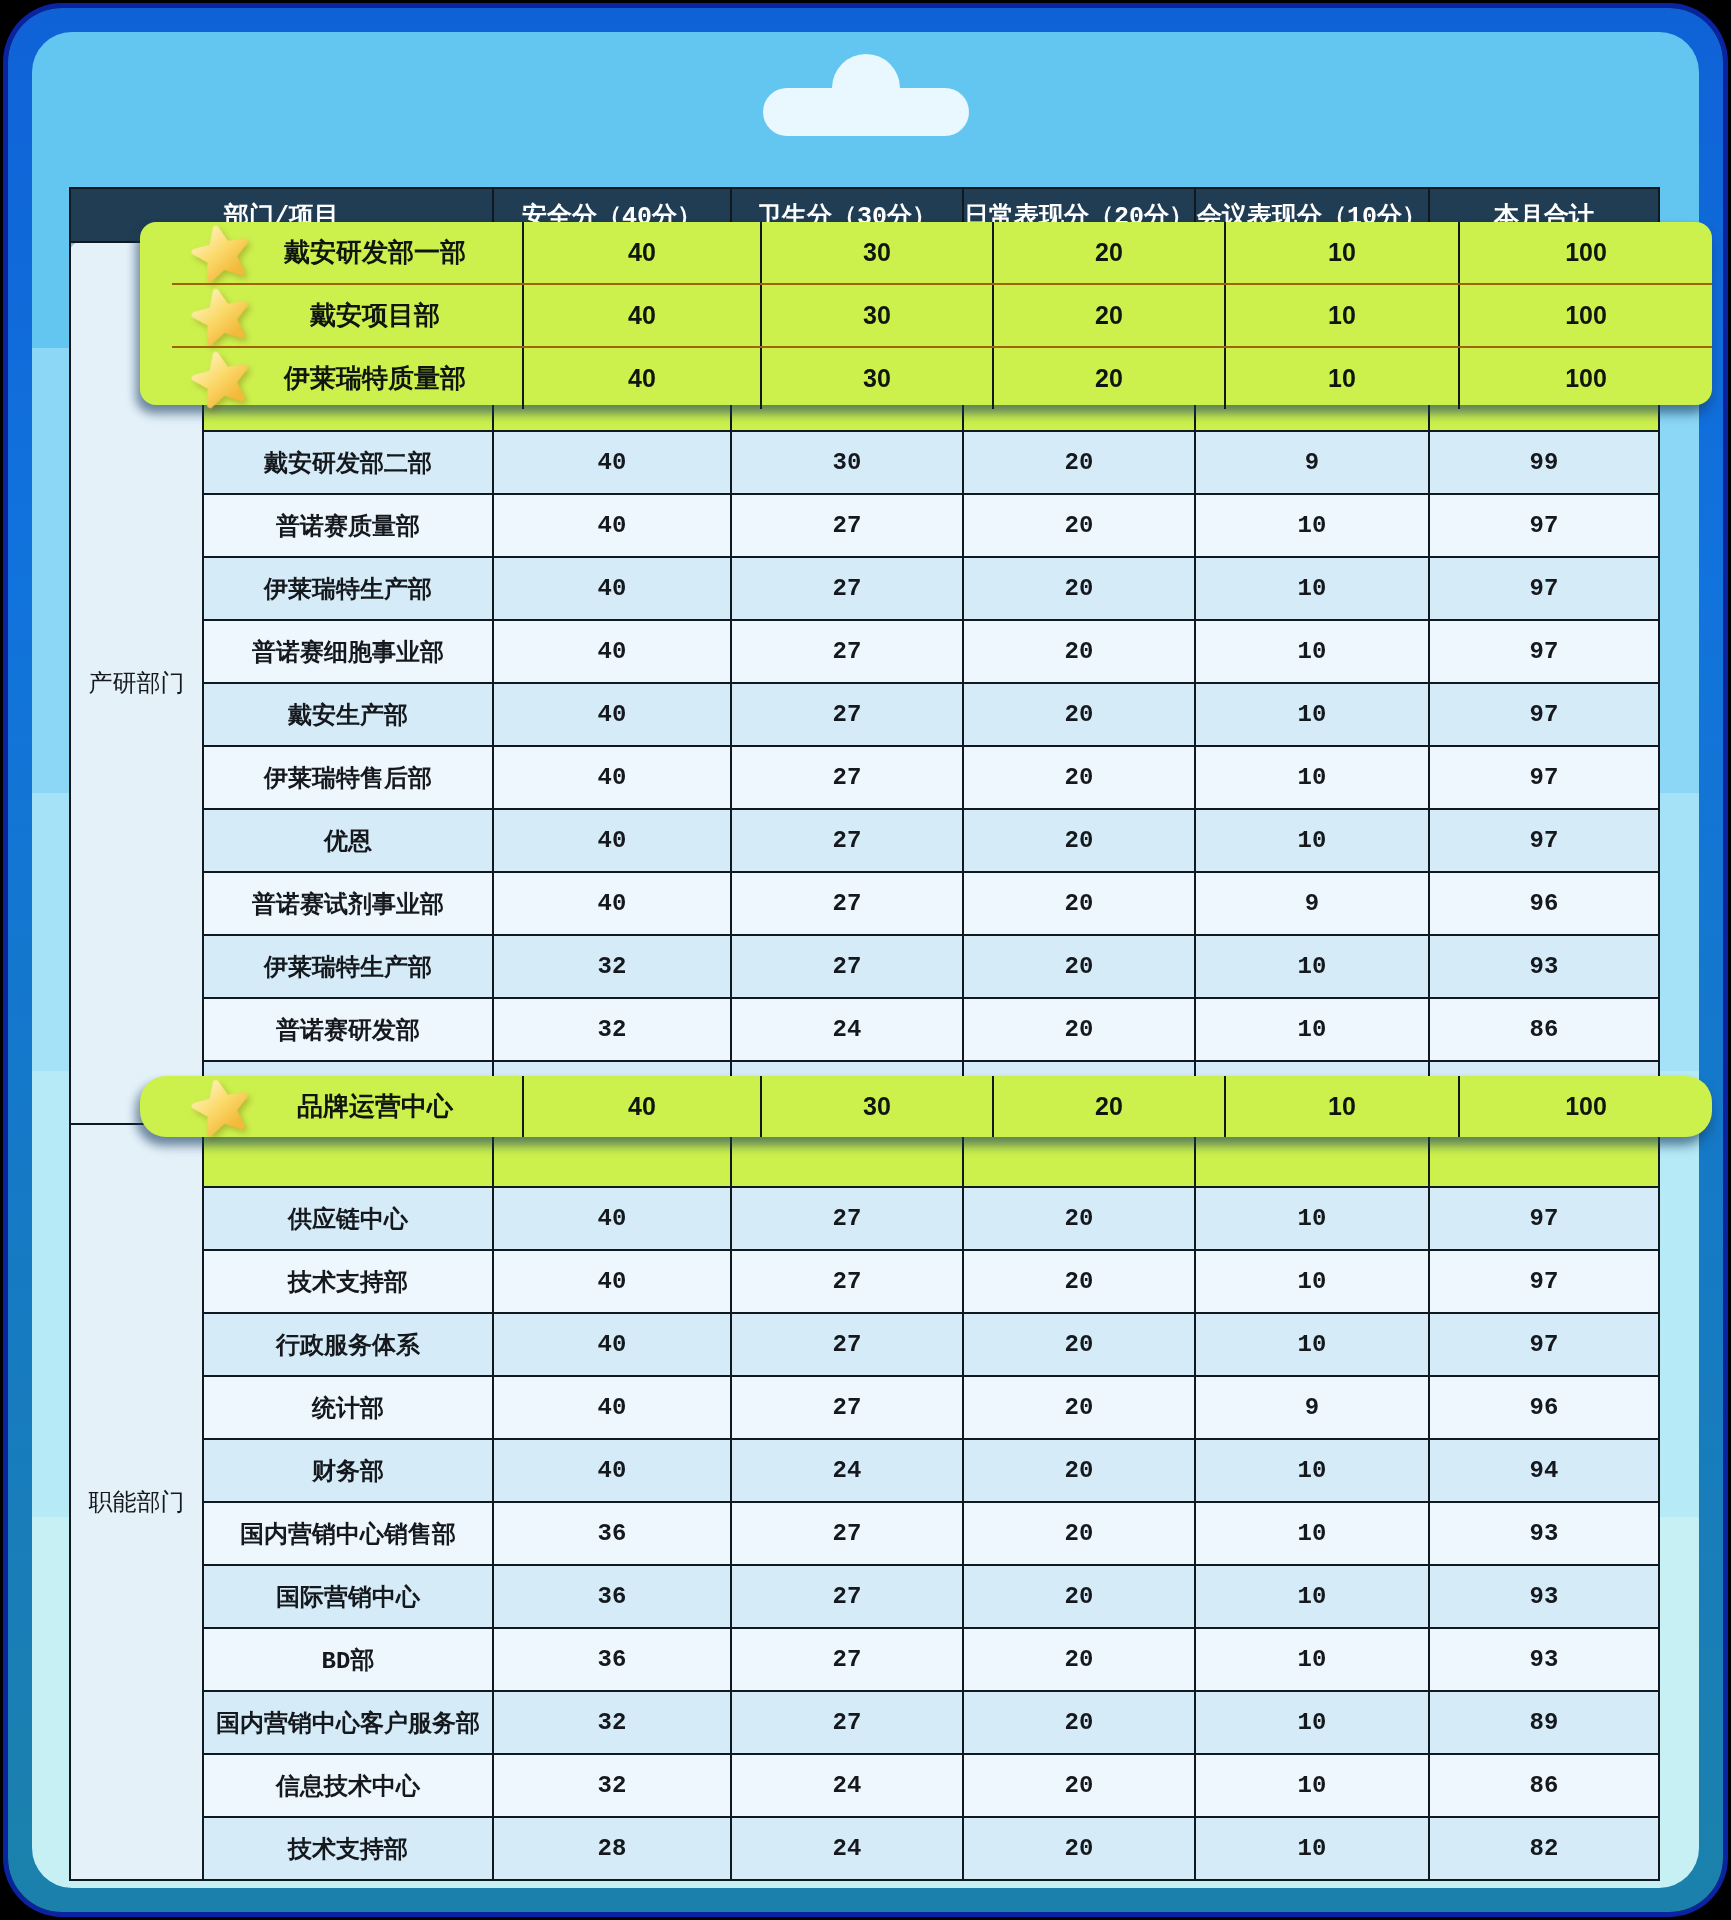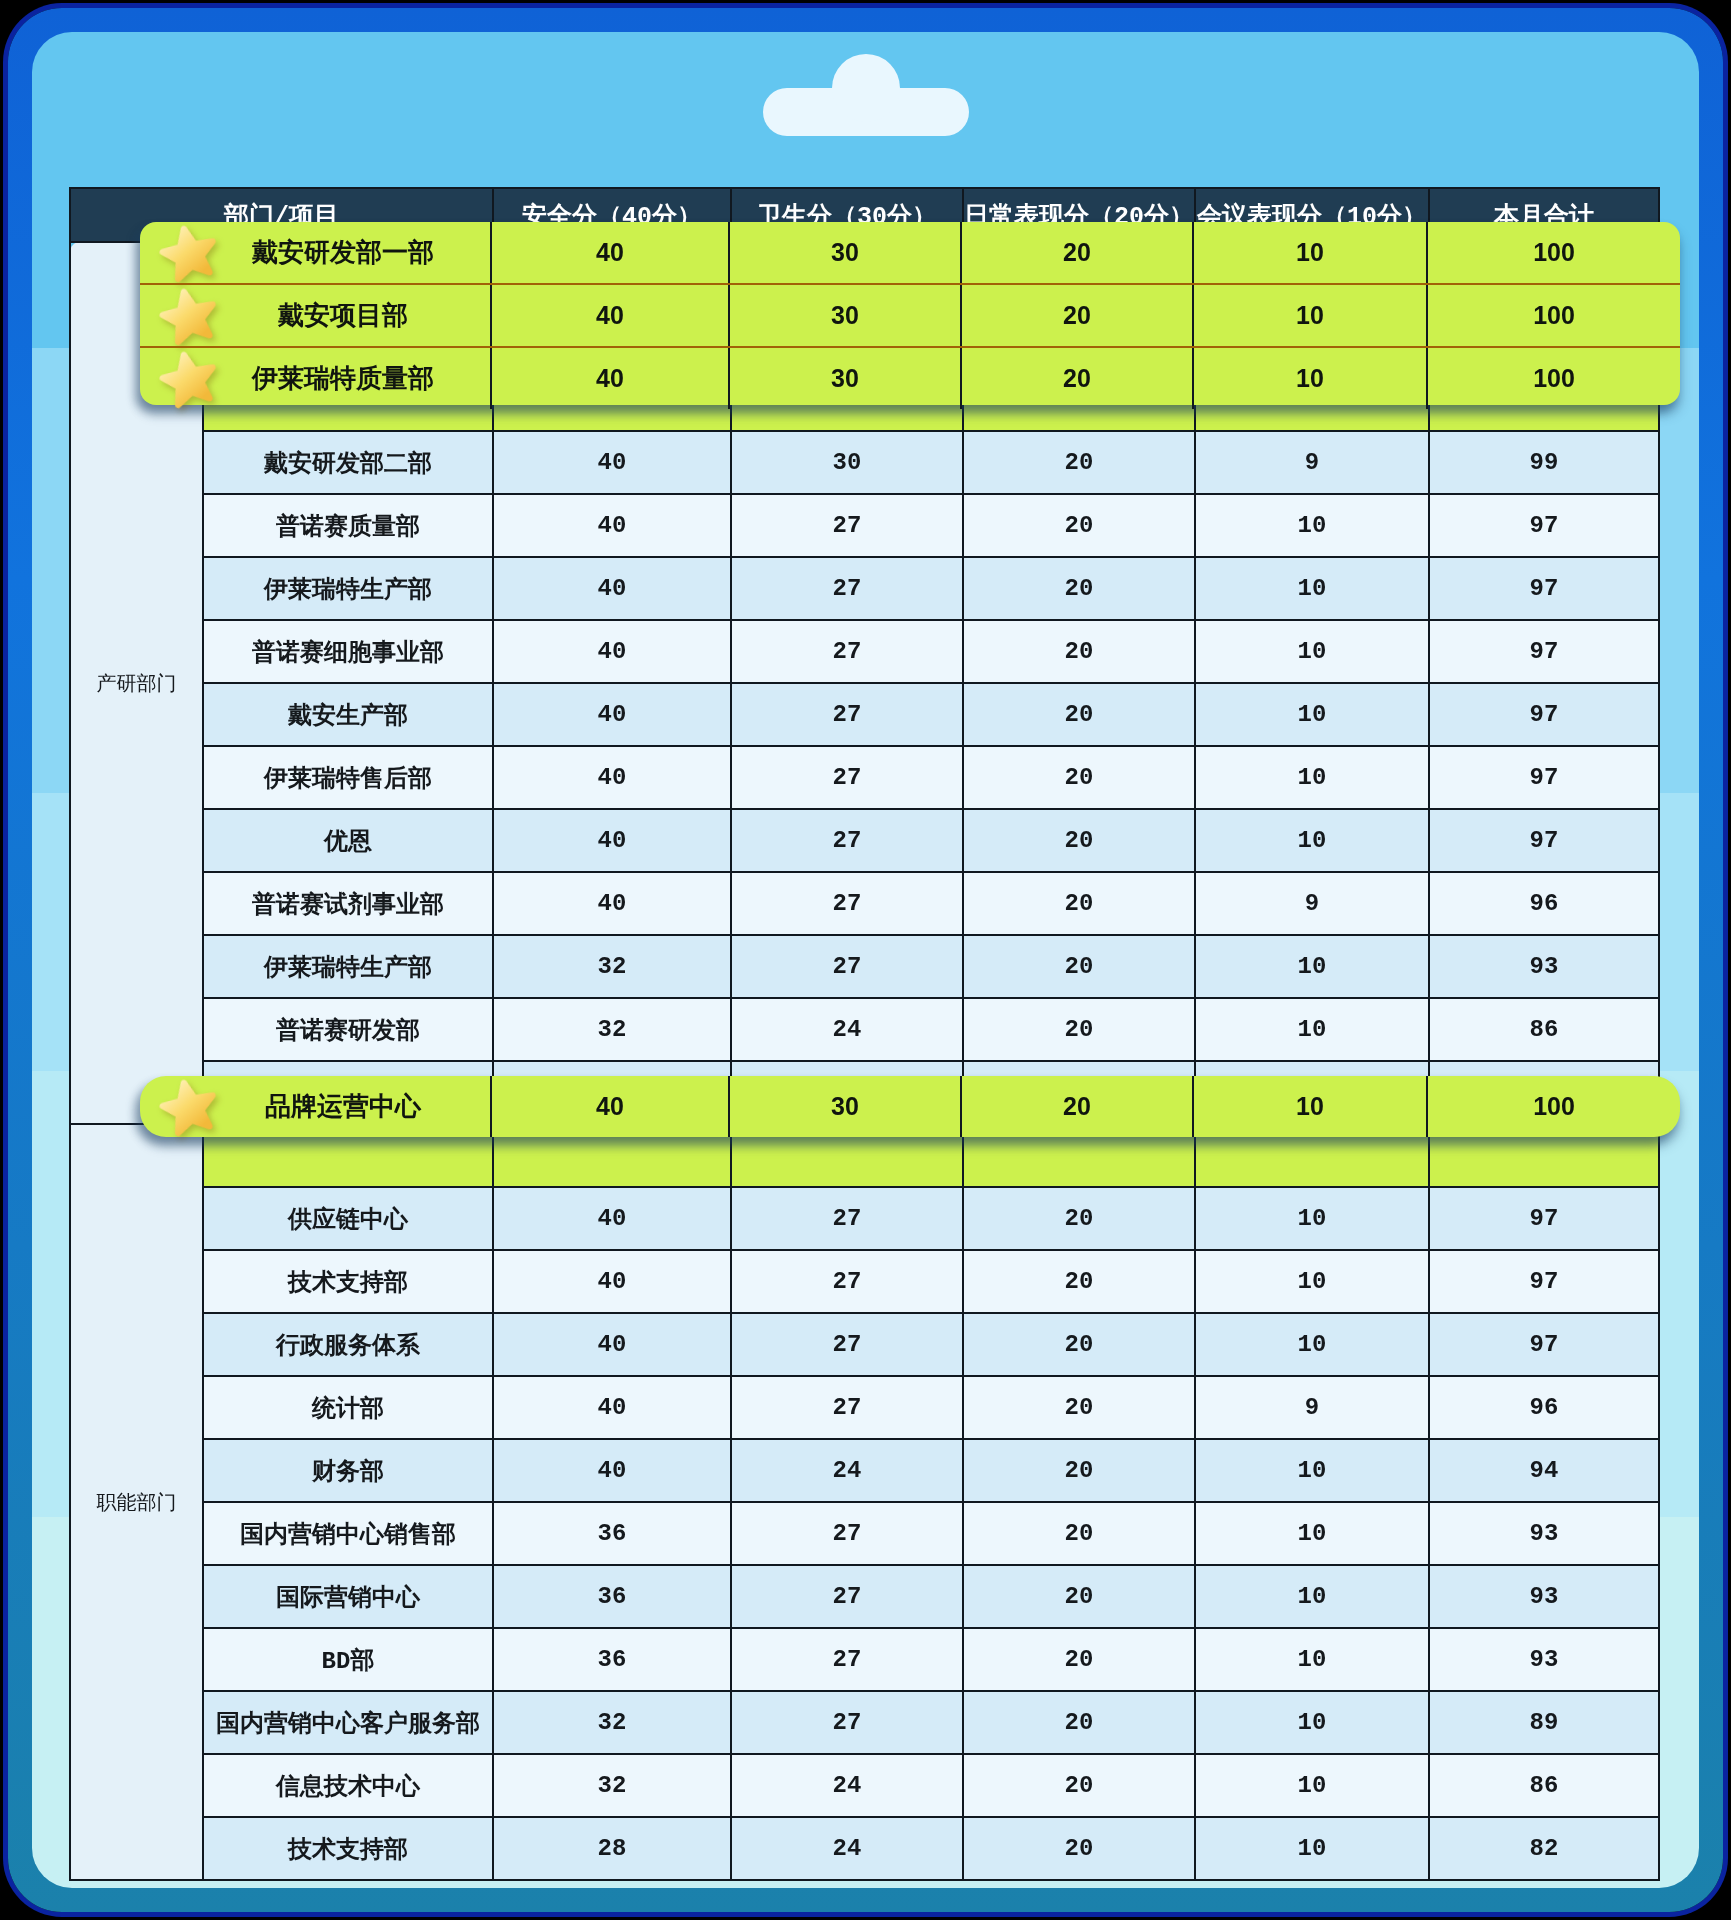--- a/index.html
+++ b/index.html
@@ -23,26 +23,26 @@
         border-radius:50%;background:#e9f7fe;}
   
   table.score-table{position:absolute;left:69px;top:187px;width:1589px;z-index:2;
         border-collapse:collapse;table-layout:fixed;font-family:Liberation Mono, monospace;}
   .score-table th,.score-table td{border:2px solid #101820;padding:0;text-align:center;
         overflow:hidden;white-space:nowrap;}
   .score-table th{height:52px;background:#203d53;color:#fff;font-size:25px;font-weight:700;}
   .score-table td{height:61px;font-size:24px;font-weight:700;color:#15191d;}
   .score-table tbody tr:nth-child(odd) td{background:#edf7fd;}
   .score-table tbody tr:nth-child(even) td{background:#d5ebf8;}
-  .score-table td.group-cell{background:#e4f1f9 !important;font-weight:500;font-size:20px;}
+  .score-table td.group-cell{background:#e4f1f9 !important;font-weight:500;font-size:24px;}
   .score-table tr:first-child td.group-cell{border-top-left-radius:10px;}
   .score-table td.hl-cell{background:#ccf14d !important;}
   
   .badge{position:absolute;left:140px;width:1540px;background:#ccf14d;border-radius:16px;
-       z-index:3;box-shadow:-5px 7px 10px rgba(25,60,95,.4),0 9px 12px rgba(25,60,95,.35);}
+       z-index:3;box-shadow:-5px 7px 10px rgba(25,60,95,.4),0 9px 12px rgba(25,60,95,.35);padding-left:32px;}
   .badge-row{position:relative;display:grid;height:61px;
        grid-template-columns:352px 238px 232px 232px 234px 252px;align-items:center;}
   .badge-row + .badge-row{border-top:2px solid #a16207;}
   .bcell{height:100%;display:flex;align-items:center;justify-content:center;
        font-size:25px;font-weight:800;color:#10150f;border-right:2px solid #101820;}
   .bcell:last-child{border-right:none;}
   .bcell.bname{padding-left:56px;font-size:26px;}
   .star{position:absolute;left:20px;top:50%;width:58px;height:58px;margin-top:-29px;
        transform:rotate(-12deg);}
   .star svg{width:100%;height:100%;filter:drop-shadow(2px 4px 3px rgba(120,90,10,.35));}

